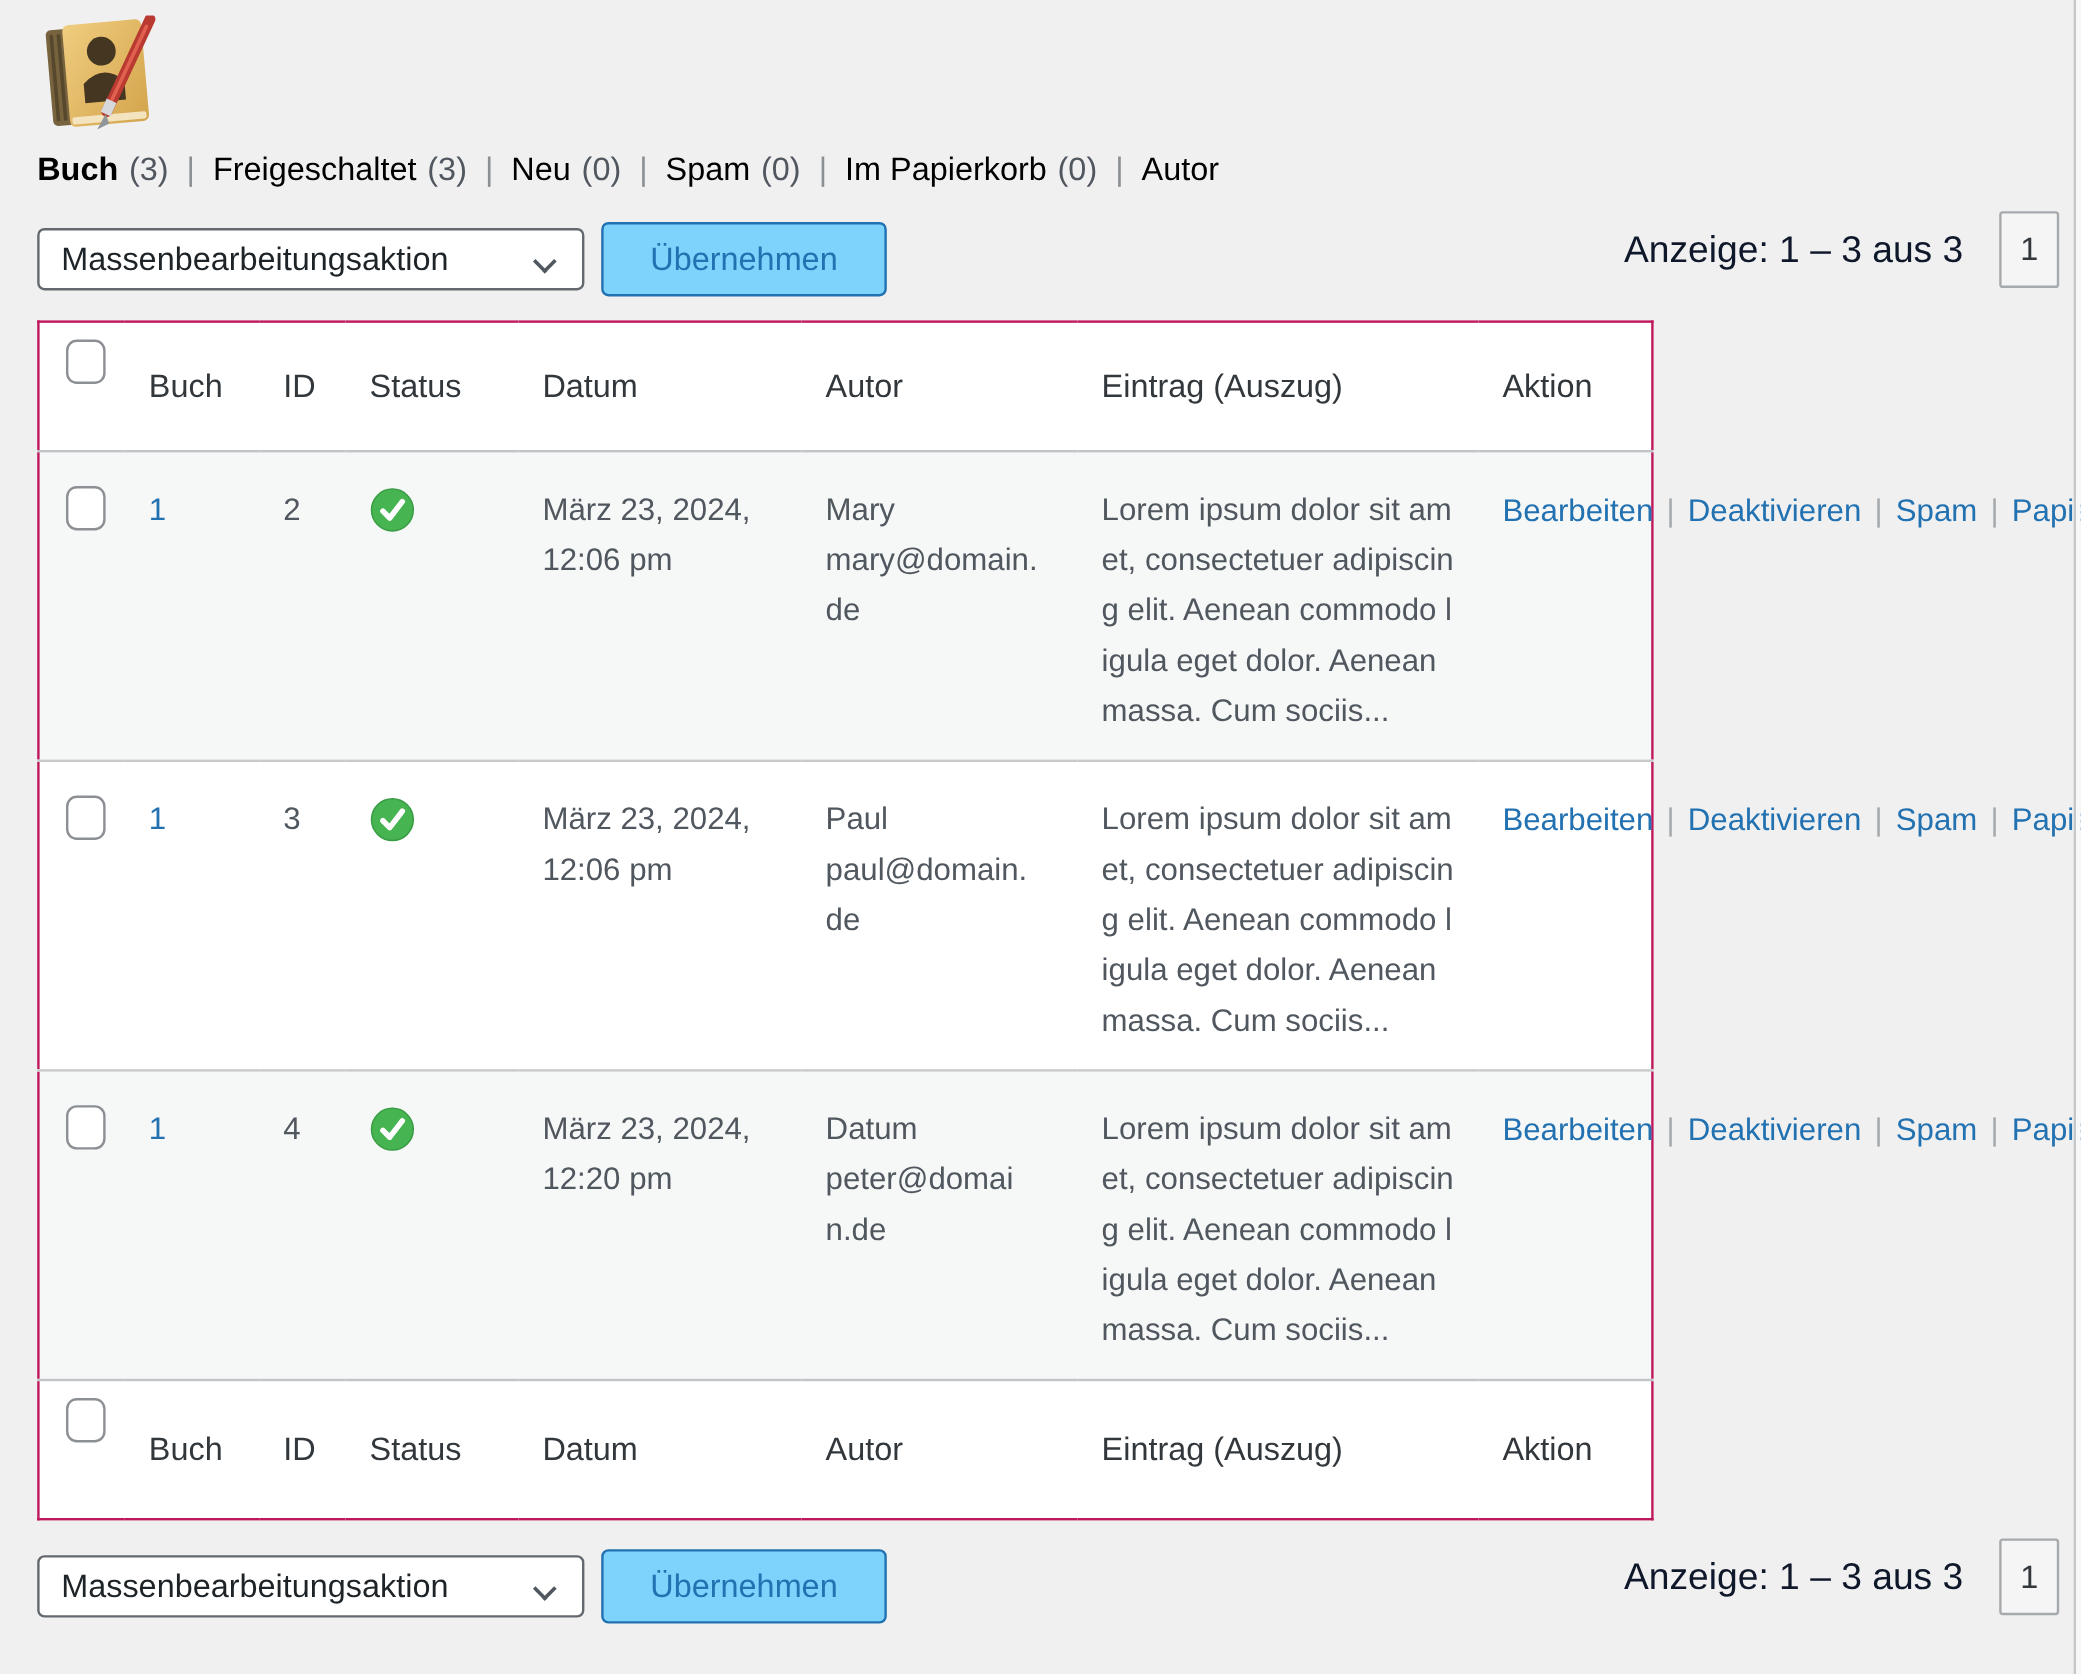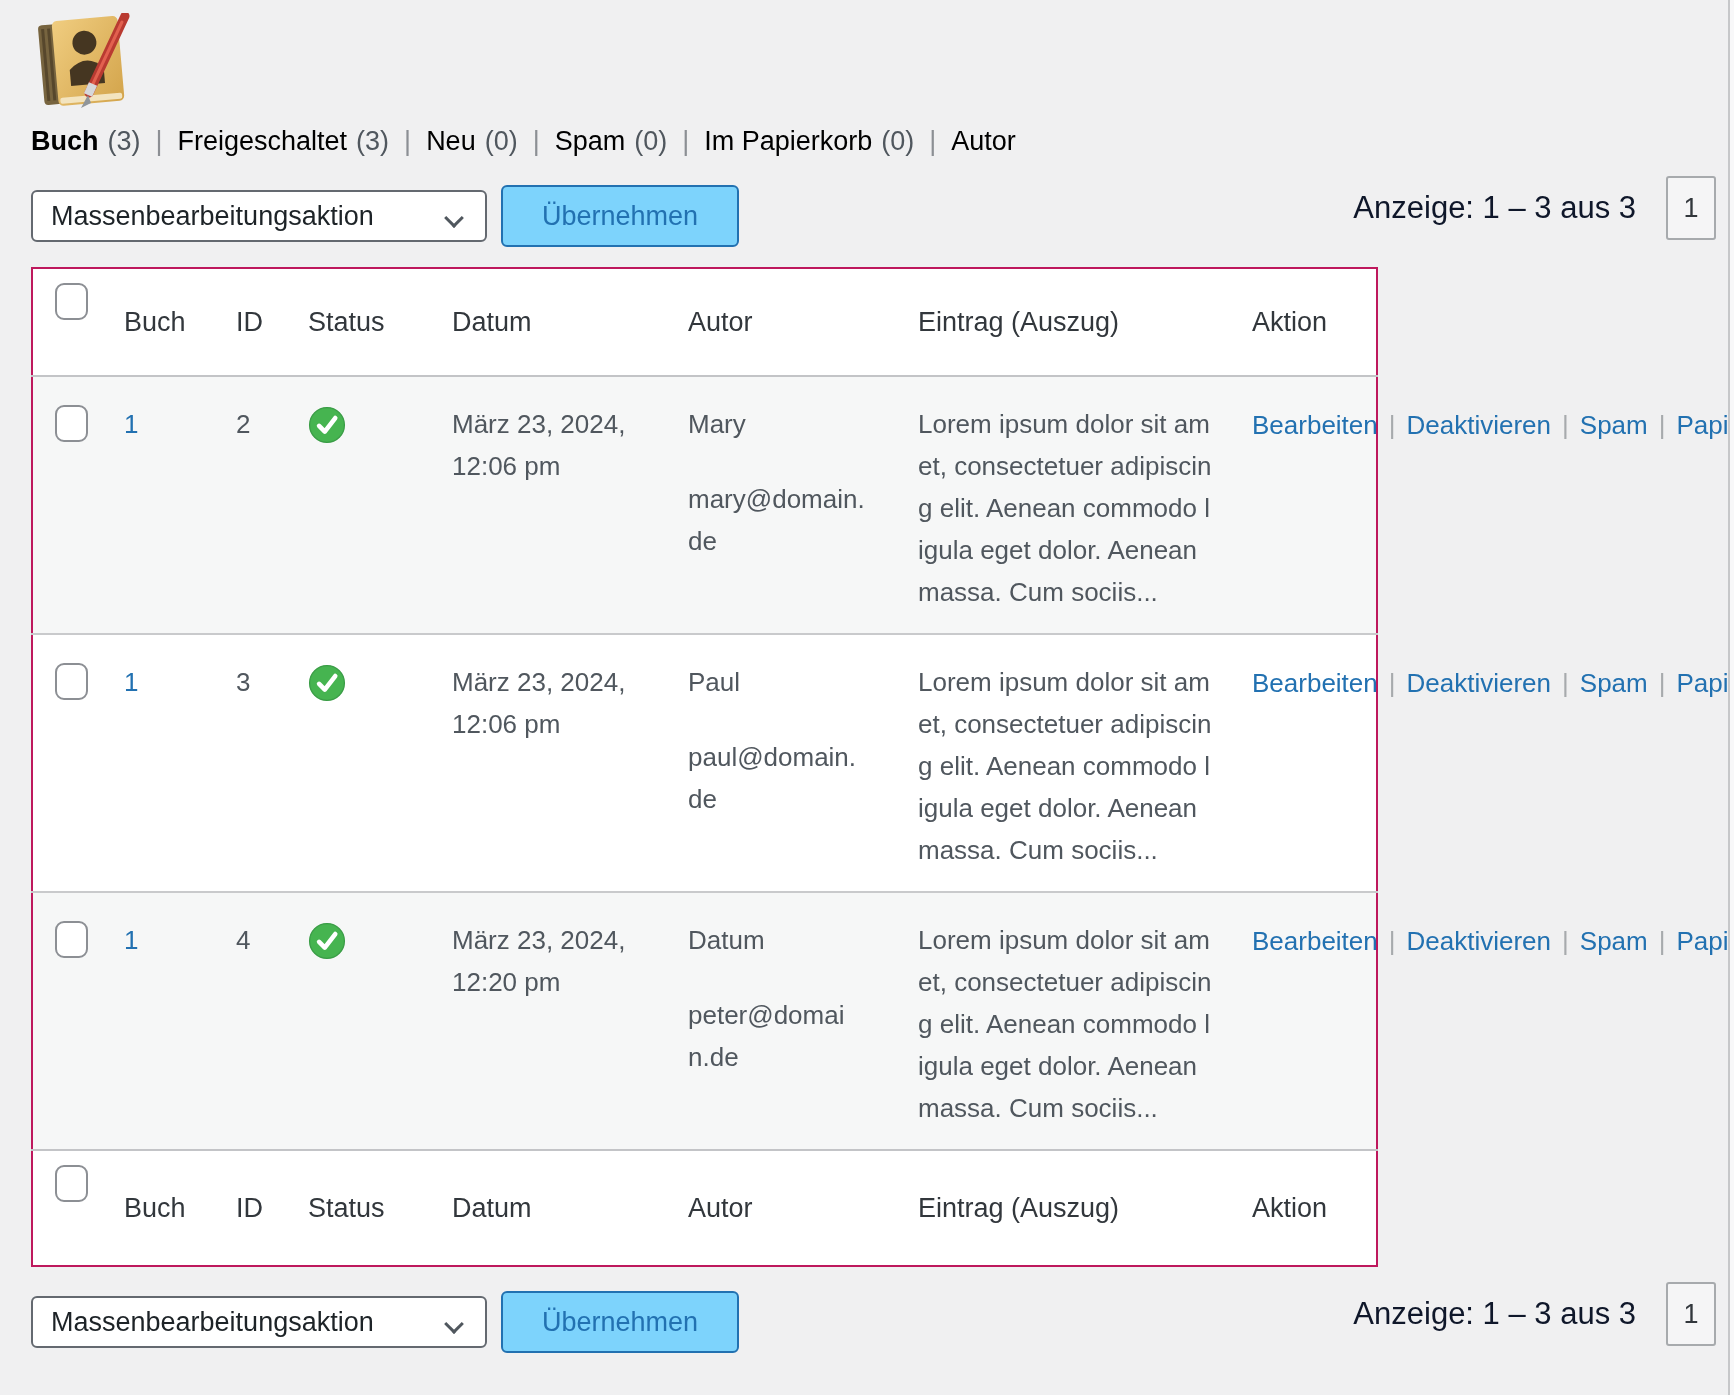--- a/index.html
+++ b/index.html
@@ -82,21 +82,21 @@
   tbody td.cb-cell { padding:28px 0 0 22px; }
   tbody tr + tr td { border-top:2px solid #c9cacc; }
   tbody tr:nth-child(odd) { background:#f6f7f7; }
   .checkbox {
     width:33px; height:37px; border:2px solid #8c8f94; border-radius:9px;
     background:#fff;
   }
   a.blue-link { color:#2271b1; text-decoration:none; }
   .datum-txt { width:196px; }
   .autor-name { }
-  .autor-email { width:178px; word-break:break-all;margin-top:33px; }
+  .autor-email { width:178px; word-break:break-all; }
   .excerpt { width:296px; word-break:break-all; }
   .actions { width:286px; line-height:44px; }
   .actions .sep { color:#a7aaad; margin:0 11px; }
   .actions a { color:#2271b1; text-decoration:none;text-align:right; }
   .status-ic { display:inline-block; width:38px; height:38px; margin-top:3px; }
   .status-ic svg { display:block; }
 </style>
 </head>
 <body>
 

